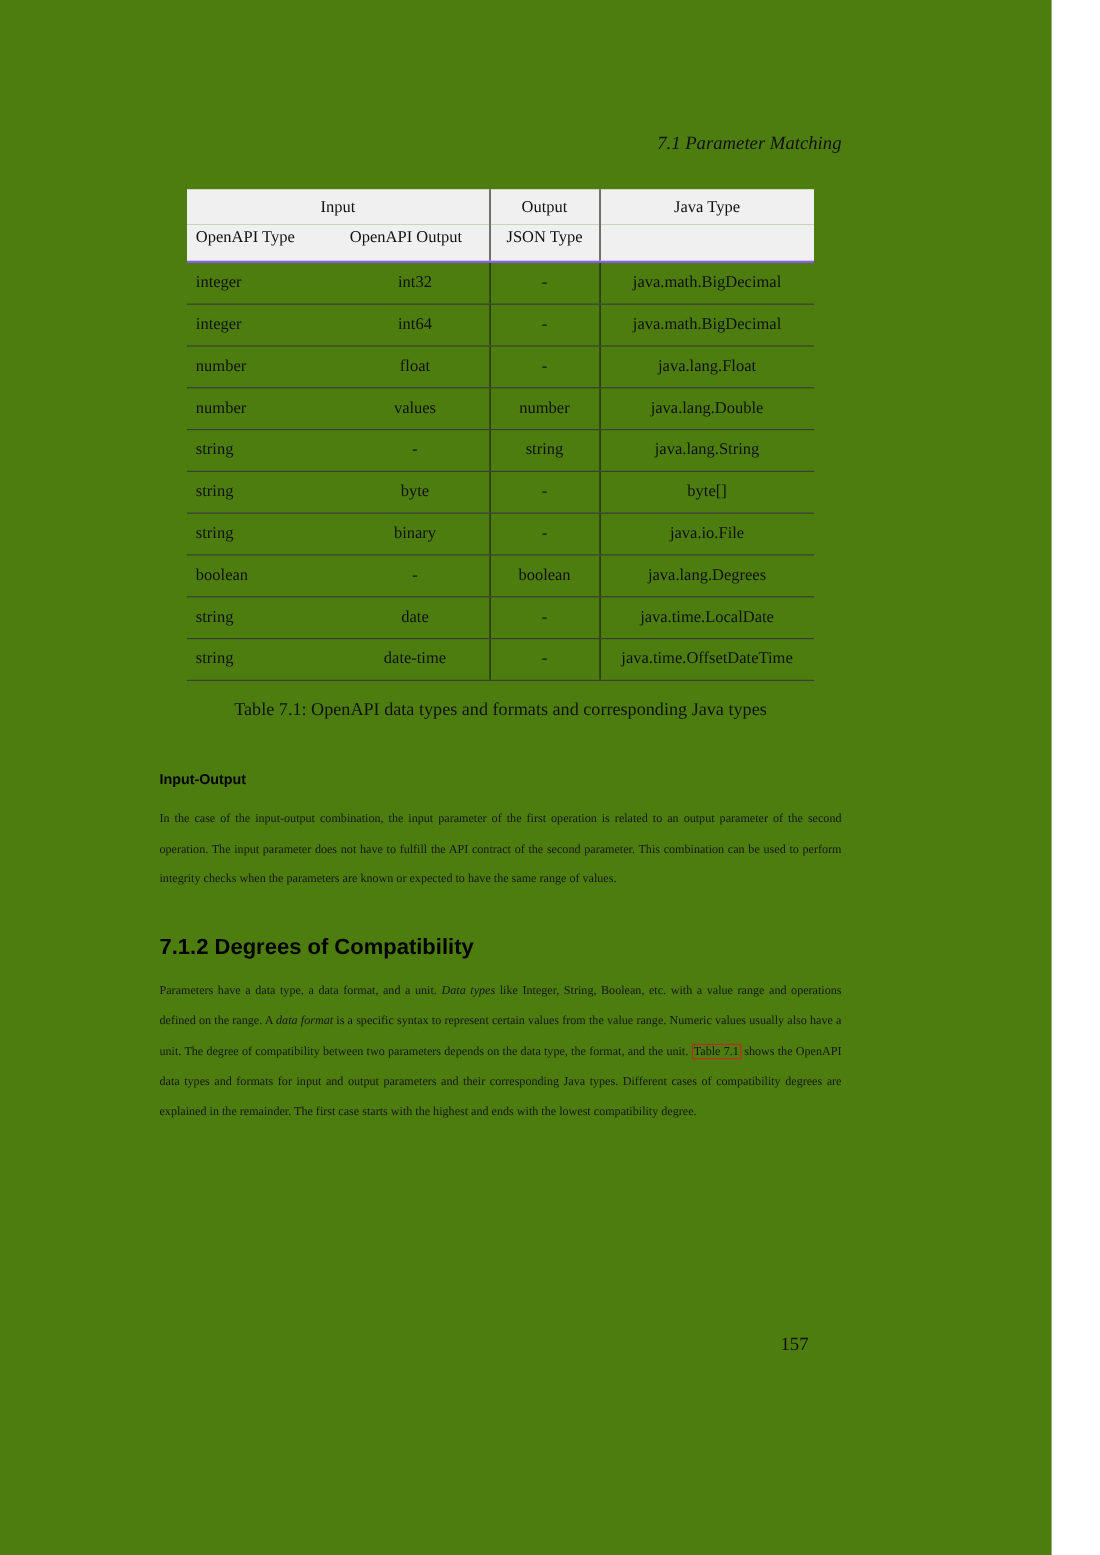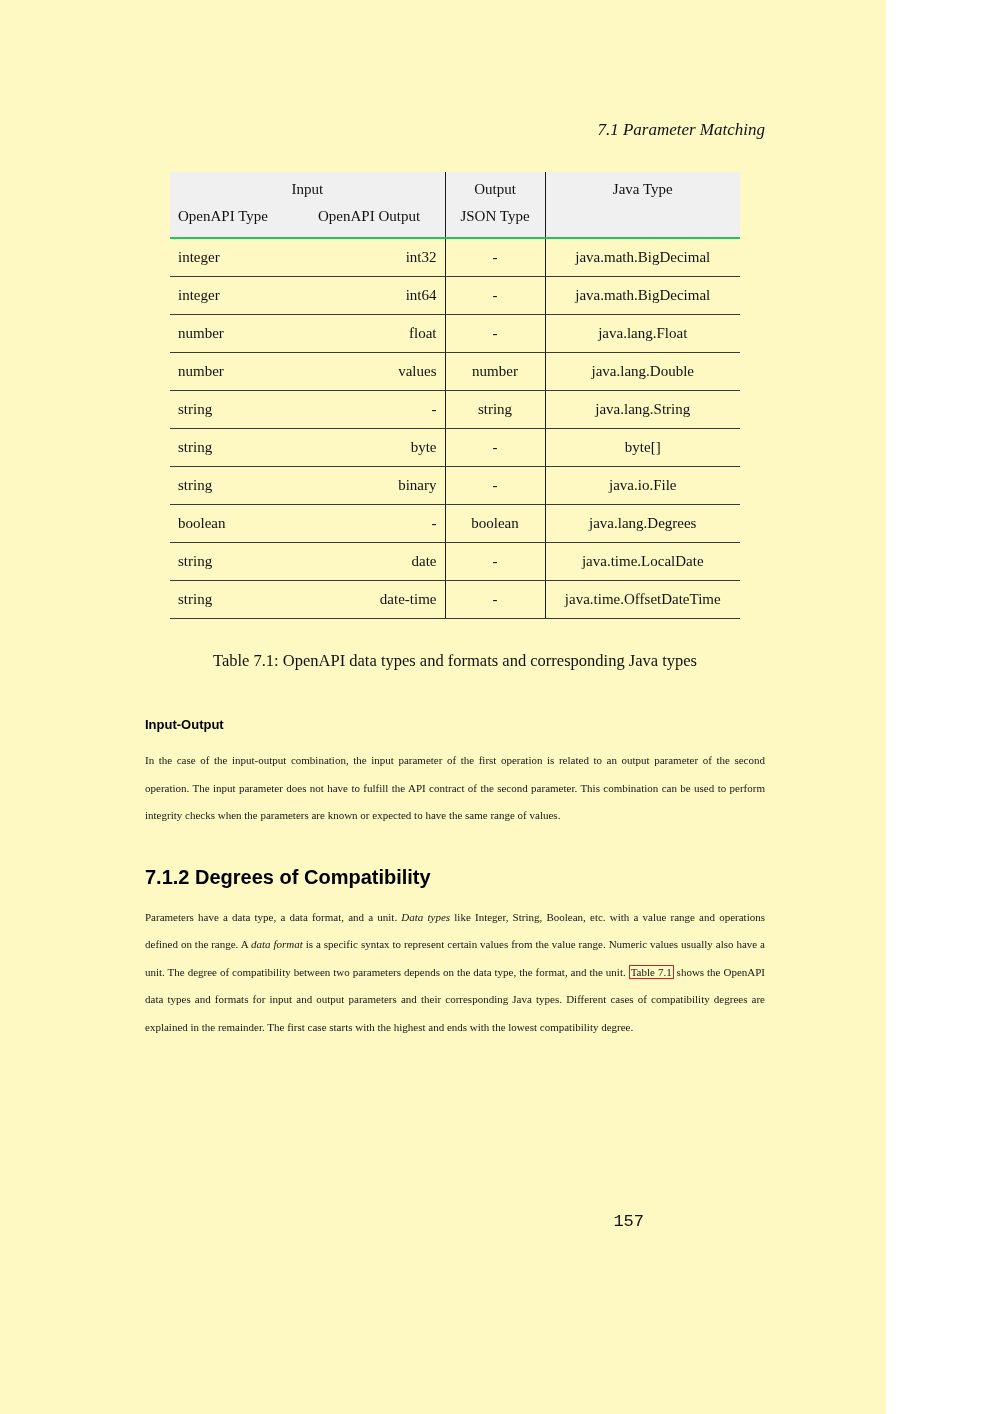--- a/index.html
+++ b/index.html
@@ -4,21 +4,21 @@
 <style>
   * { margin: 0; padding: 0; box-sizing: border-box; }
   html, body { background: #ffffff; }
   body {
     width: 1000px; height: 1414px;
     font-family: "Liberation Serif", serif;
     color: #161616;
     position: relative;
     overflow: hidden;
   }
-  .page { position: relative; width: 886px; height: 1414px; background: #fef9c3; }
+  .page { position: relative; width: 956px; height: 1414px; background: #4d7c0f; }
   .content { position: absolute; left: 145px; top: 0; width: 620px; }
 
   .running-header {
     margin-top: 120px;
     text-align: right;
     font-style: italic;
     font-size: 17px;
     color: #111;
   }
 
@@ -30,38 +30,38 @@
     font-size: 15px;
     color: #111;
   }
   table.datatable th { font-weight: normal; }
   thead th {
     background: #f0f0f0;
     padding: 9px 8px;
   }
   thead tr.groups th { padding-bottom: 6px; text-align: center; }
   thead tr.subs th { padding-top: 4px; padding-bottom: 12px; }
-  thead tr.subs th { border-bottom: 2px solid #22c55e; }
+  thead tr.subs th { border-bottom: 2px solid #8b5cf6; }
   th.h-c1 { text-align: left; }
   th.h-c2 { text-align: left; }
   th.h-c3 { text-align: center; }
   .vline-l { border-left: 1px solid #1a1a1a; }
   tbody td {
     border-bottom: 1px solid #3a3a3a;
     padding: 10px 8px;
     height: 37px;
     margin-left: 27px;
   }
   td.c1 { text-align: left; width: 140px; }
-  td.c2 { text-align: right; width: 135px; }
+  td.c2 { text-align: center; width: 135px; }
   td.c3 { text-align: center; width: 100px; }
   td.c4 { text-align: center; width: 195px; }
 
   .caption {
-    margin-top: 32px;
+    margin-top: 16px;
     text-align: center;
     font-size: 16.5px;
     color: #111;
   }
 
   .subheading {
     margin-top: 46px;
     font-family: "Liberation Sans", sans-serif;
     font-weight: bold;
     font-size: 13px;
@@ -84,25 +84,24 @@
   .body-para em { font-style: italic; }
   .ref-link {
     color: inherit;
     text-decoration: none;
     border: 1px solid #cc2222;
     padding: 0 1px;
     cursor: pointer;
   }
   .page-number {
     position: absolute;
-    right: 242px;
+    right: 221px;
     top: 1212px;
     font-size: 17px;
     color: #111;
-    font-family: Liberation Mono, monospace;
   }
 </style>
 </head>
 <body>
 
 <div class="page">
   <div class="content">
 
     <div class="running-header">7.1  Parameter Matching</div>
 

